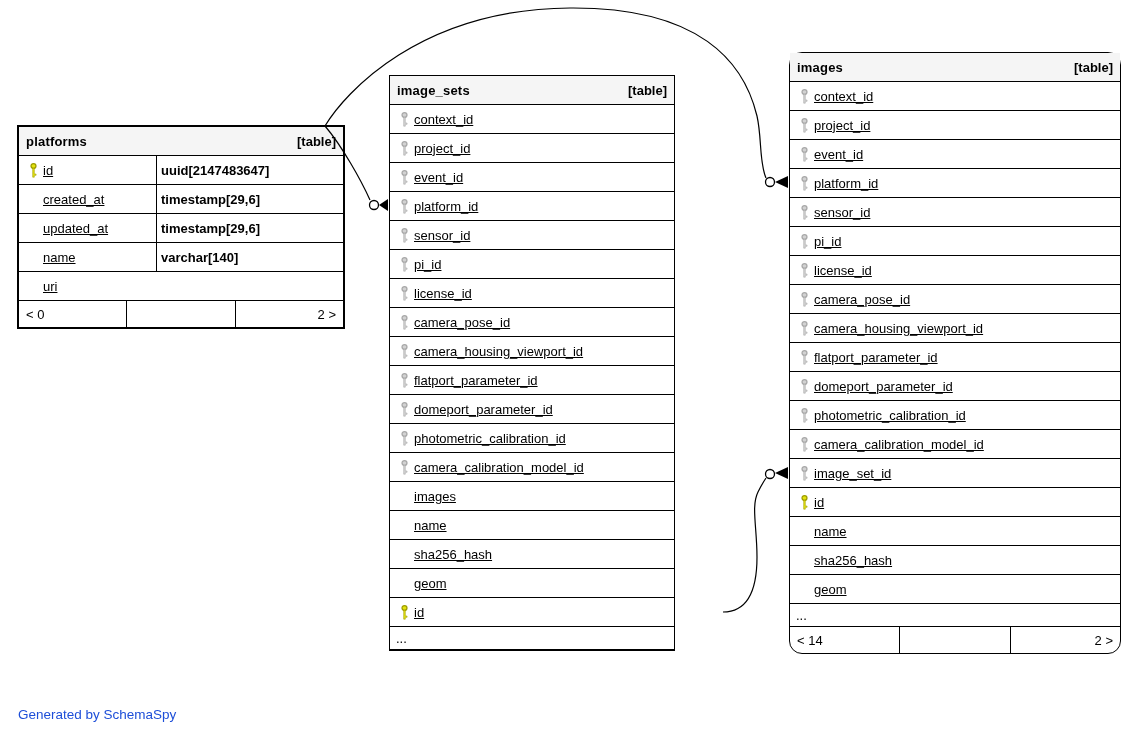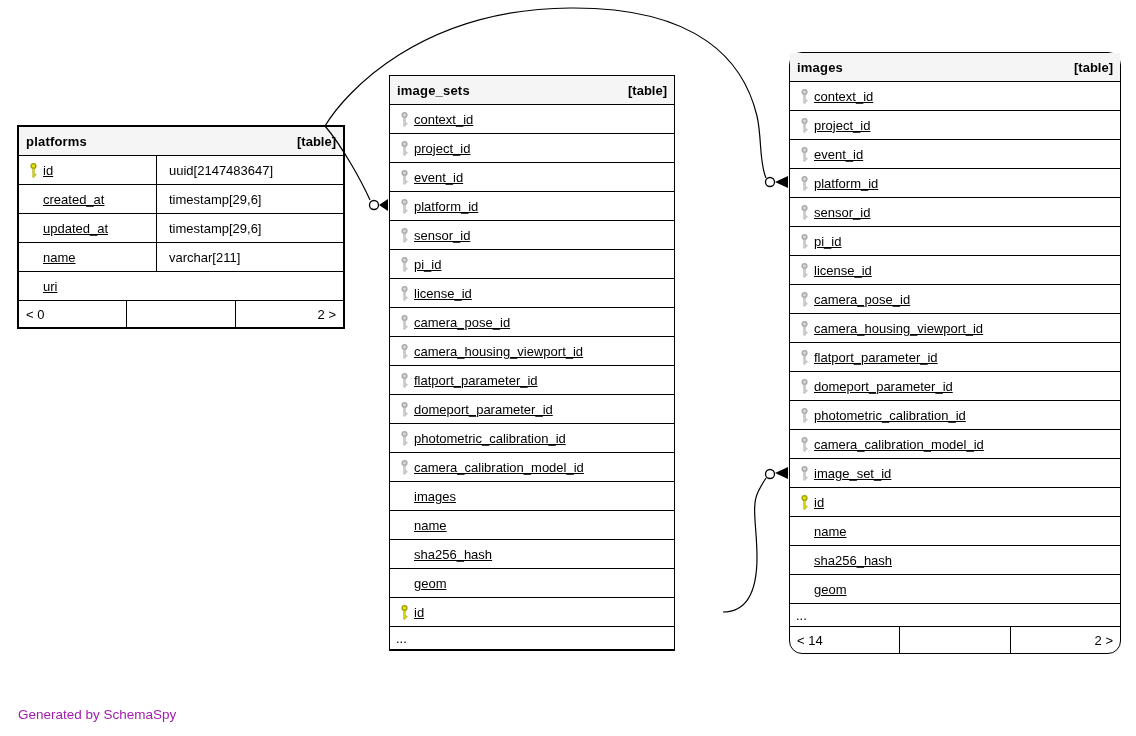--- a/index.html
+++ b/index.html
@@ -26,41 +26,41 @@
   .col-row {
     height:29px; box-sizing:border-box; border-bottom:1px solid #000;
     display:flex; align-items:center; padding-left:5px; background:#fff;
   }
   .key-slot { width:19px; display:inline-flex; justify-content:center; align-items:center; flex:none; }
   .col-name { white-space:nowrap;text-decoration:underline; }
 
   .two-col .name-wrap { width:132px; flex:none; display:flex; align-items:center; }
   .col-type {
     flex:1; align-self:stretch; display:flex; align-items:center;
-    border-left:1px solid #000; padding-left:12px; white-space:nowrap;
+    border-left:1px solid #000; padding-left:4px; white-space:nowrap;font-weight:bold;
   }
 
   .ellipsis-row {
     height:23px; box-sizing:border-box; border-bottom:1px solid #000;
     display:flex; align-items:center; padding-left:6px;
   }
 
   .entity-footer { height:26px; display:flex; }
   .fcell { flex:1; display:flex; align-items:center; padding:0 7px; box-sizing:border-box; }
   .fcell + .fcell { border-left:1px solid #000; }
   .fcell.right { justify-content:flex-end; }
 
   
   svg.links { position:absolute; left:0; top:0; z-index:5; pointer-events:none; }
   .link-path { fill:none; stroke:#000; stroke-width:1.2px; }
   .link-dot  { fill:#fff; stroke:#000; stroke-width:1.3px; }
   .link-arrow{ fill:#000; stroke:none; }
 
   .caption {
-    position:absolute; left:18px; top:707px; font-size:13.5px; color:#a21caf;
+    position:absolute; left:18px; top:707px; font-size:13.5px; color:#1d4ed8;
   }
 </style>
 </head>
 <body>
 
 <div class="canvas">
 
   <svg class="links" width="1136" height="736" viewBox="0 0 1136 736">
     <g>
       <path class="link-path" d="M325,126 C345,93 420,9 570,8 C700,7 744,62 757,116 C762,138 759,162 766,178"></path>
@@ -109,21 +109,21 @@
             <span class="key-slot"></span>
             <span class="col-name">updated_at</span>
           </span>
           <span class="col-type">timestamp[29,6]</span>
         </div>
         <div class="col-row two-col">
           <span class="name-wrap">
             <span class="key-slot"></span>
             <span class="col-name">name</span>
           </span>
-          <span class="col-type">varchar[211]</span>
+          <span class="col-type">varchar[140]</span>
         </div>
         <div class="col-row two-col">
           <span class="name-wrap">
             <span class="key-slot"></span>
             <span class="col-name">uri</span>
           </span>
         </div>
       </div>
     <div class="entity-footer">
       <span class="fcell">&lt; 0</span>

